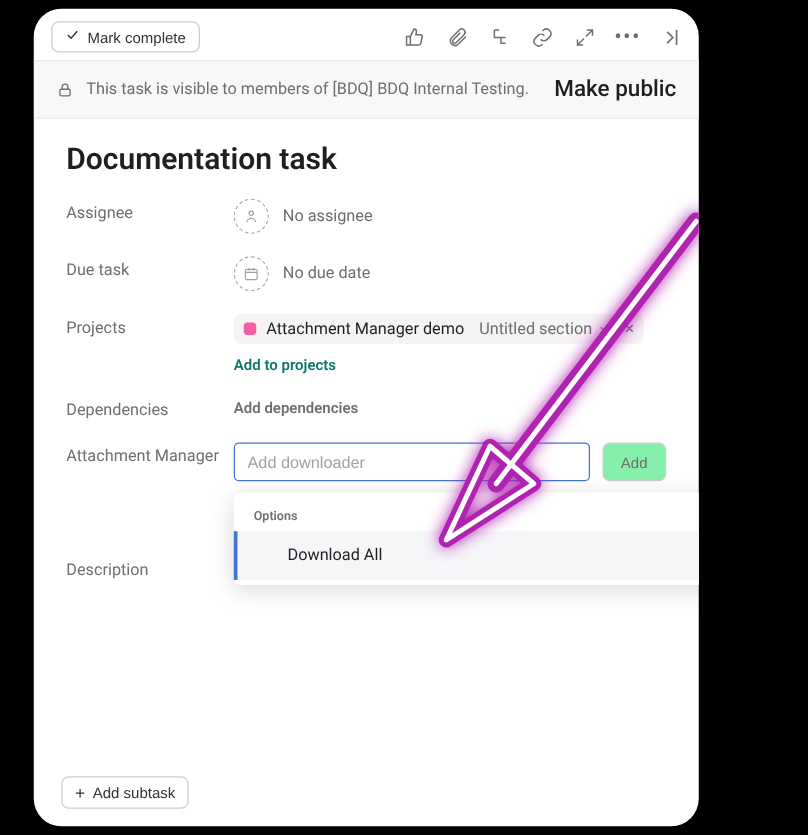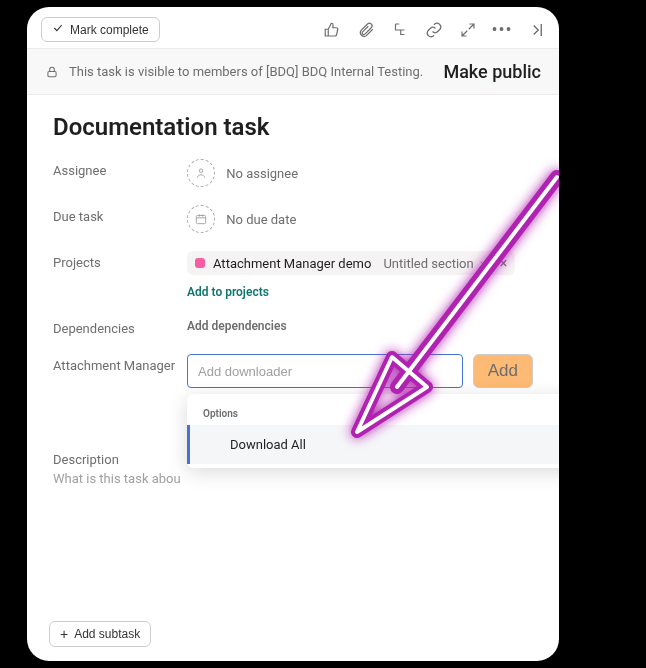--- a/index.html
+++ b/index.html
@@ -144,24 +144,24 @@
     border: 1.5px solid #4573d2;
     border-radius: 4px;
     padding: 7px 10px;
     font-size: 13px;
     color: #1e1f21;
     outline: none;
   }
   .am-input::placeholder { color: #a0a0a0; }
   .am-add-btn {
     border: 1px solid #cfcbcb;
-    background: #fdba74;
+    background: #86efac;
     border-radius: 6px;
     padding: 6px 14px;
-    font-size: 17px;
+    font-size: 12px;
     color: #6d6e6f;
     cursor: pointer;
   }
 
   .dropdown {
     position: absolute;
     left: 0;
     top: 40px;
     width: 400px;
     background: #fff;
@@ -334,21 +334,20 @@
         <div class="dropdown">
           <div class="dropdown-header">Options</div>
           <div class="dropdown-item">Download All</div>
         </div>
       </div>
     </div>
 
     <div class="field-row desc-row" style="margin-top:60px;">
       <div class="field-label">Description</div>
     </div>
-    <div class="field-value" style="color:#a0a0a0; font-size:13px; margin-top:-14px;">What is this task abou</div>
 
   </div>
 
   <div class="bottom-bar">
     <button class="add-subtask">
       <span class="plus">+</span>
       <span>Add subtask</span>
     </button>
   </div>
 

